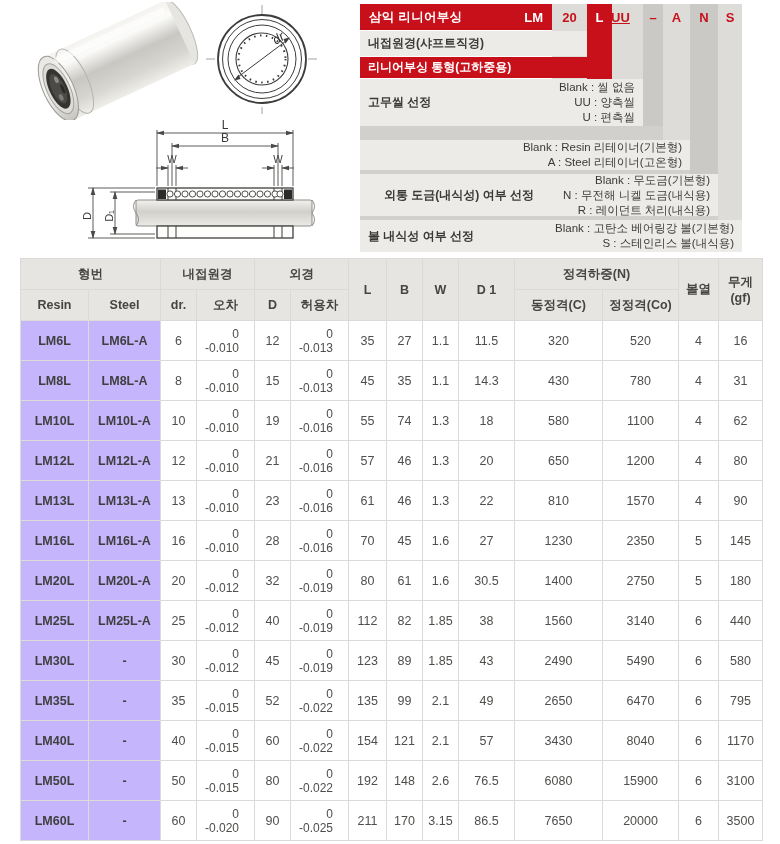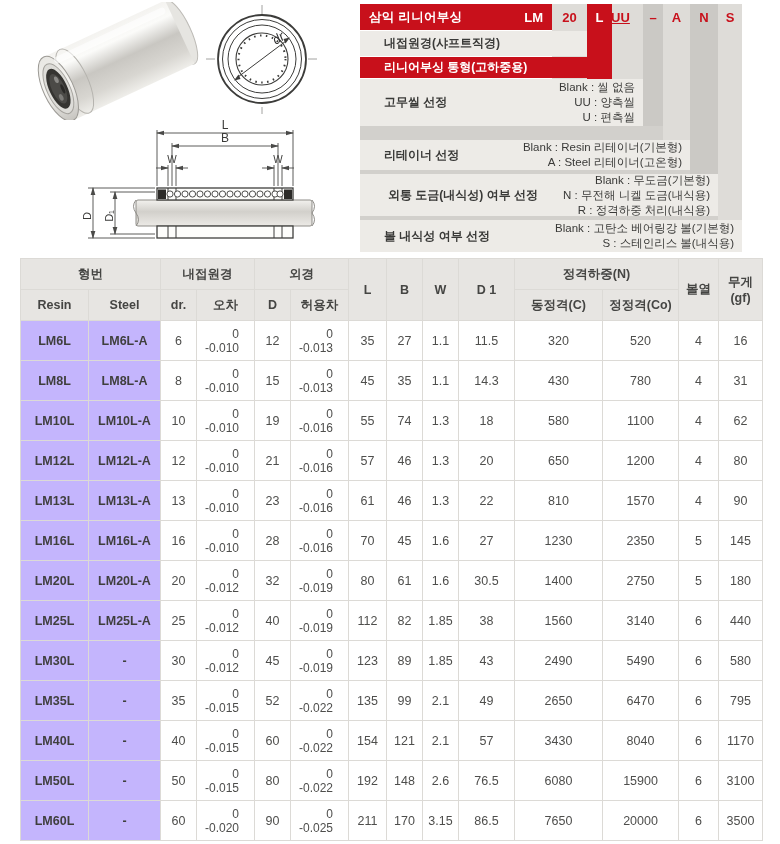--- a/index.html
+++ b/index.html
@@ -22,21 +22,21 @@
   .cp-band{background:#d2d0cc;}
   .cp-block{background:#edebe7;}
   .cp-red{background:#c8101b;}
   .cp-bar{background:#c8101b;display:flex;align-items:center;justify-content:space-between;}
   .cp-bar .t{color:#fff;font-weight:bold;font-size:12.5px;padding-left:9px;letter-spacing:.3px;}
   .cp-bar .p{color:#fff;font-weight:bold;font-size:13px;padding-right:9px;}
   .seg{display:flex;align-items:center;justify-content:center;font-weight:bold;
        font-size:13px;color:#c8101b;}
   .seg.on-red{color:#fff;}
   .cp-label{display:flex;align-items:center;font-size:12px;font-weight:bold;
-            color:#3a3a38;padding-left:24px;box-sizing:border-box;}
+            color:#3a3a38;padding-left:8px;box-sizing:border-box;}
   .cp-label.red-text{color:#fff;}
   .cp-opts{display:flex;flex-direction:column;justify-content:center;text-align:right;
            font-size:11.5px;color:#3a3a38;line-height:15px;box-sizing:border-box;}
 
   
   .spec-table-wrap{position:absolute;left:20px;top:258px;width:742px;}
   table{border-collapse:collapse;table-layout:fixed;width:742px;font-size:12.5px;color:#4e4e4c;}
   th,td{border:1px solid #dcdad6;text-align:center;padding:0;overflow:hidden;}
   th{background:#e7e5e2;font-weight:bold;color:#454543;height:30px;font-size:12.5px;}
   td{height:39px;background:#fff;}
@@ -201,35 +201,32 @@
       <div class="cp-abs cp-block" style="left: 0px; top: 75px; width: 283px; height: 47px;"></div>
       <div class="cp-abs cp-label" style="left: 0px; top: 75px; width: 200px; height: 47px;">
         <span>고무씰 선정</span>
       </div>
       <div class="cp-abs cp-opts" style="left: 0px; top: 75px; width: 275px; height: 47px;">
         <span>Blank : 씰 없음</span>
         <span>UU : 양측씰</span>
         <span>U : 편측씰</span>
       </div>
       <div class="cp-abs cp-block" style="left: 0px; top: 136px; width: 330px; height: 30px;"></div>
-      <div class="cp-abs cp-label" style="left: 0px; top: 136px; width: 200px; height: 30px;">
-        <span>리테이너 선정</span>
-      </div>
       <div class="cp-abs cp-opts" style="left: 0px; top: 136px; width: 322px; height: 30px;">
         <span>Blank : Resin 리테이너(기본형)</span>
         <span>A : Steel 리테이너(고온형)</span>
       </div>
       <div class="cp-abs cp-block" style="left: 0px; top: 170px; width: 358px; height: 42px;"></div>
-      <div class="cp-abs cp-label" style="left: 4px; top: 170px; width: 200px; height: 42px;">
+      <div class="cp-abs cp-label" style="left: 16px; top: 170px; width: 200px; height: 42px;">
         <span>외통 도금(내식성) 여부 선정</span>
       </div>
       <div class="cp-abs cp-opts" style="left: 0px; top: 170px; width: 350px; height: 42px;">
         <span>Blank : 무도금(기본형)</span>
         <span>N : 무전해 니켈 도금(내식용)</span>
-        <span>R : 정격하중 처리(내식용)</span>
+        <span>R : 레이던트 처리(내식용)</span>
       </div>
       <div class="cp-abs cp-block" style="left: 0px; top: 216px; width: 382px; height: 32px;"></div>
       <div class="cp-abs cp-label" style="left: 0px; top: 216px; width: 200px; height: 32px;">
         <span>볼 내식성 여부 선정</span>
       </div>
       <div class="cp-abs cp-opts" style="left: 0px; top: 216px; width: 374px; height: 32px;">
         <span>Blank : 고탄소 베어링강 볼(기본형)</span>
         <span>S : 스테인리스 볼(내식용)</span>
       </div>
       <div class="cp-abs cp-bar" style="left: 0px; top: 0px; width: 192px; height: 26px;">

